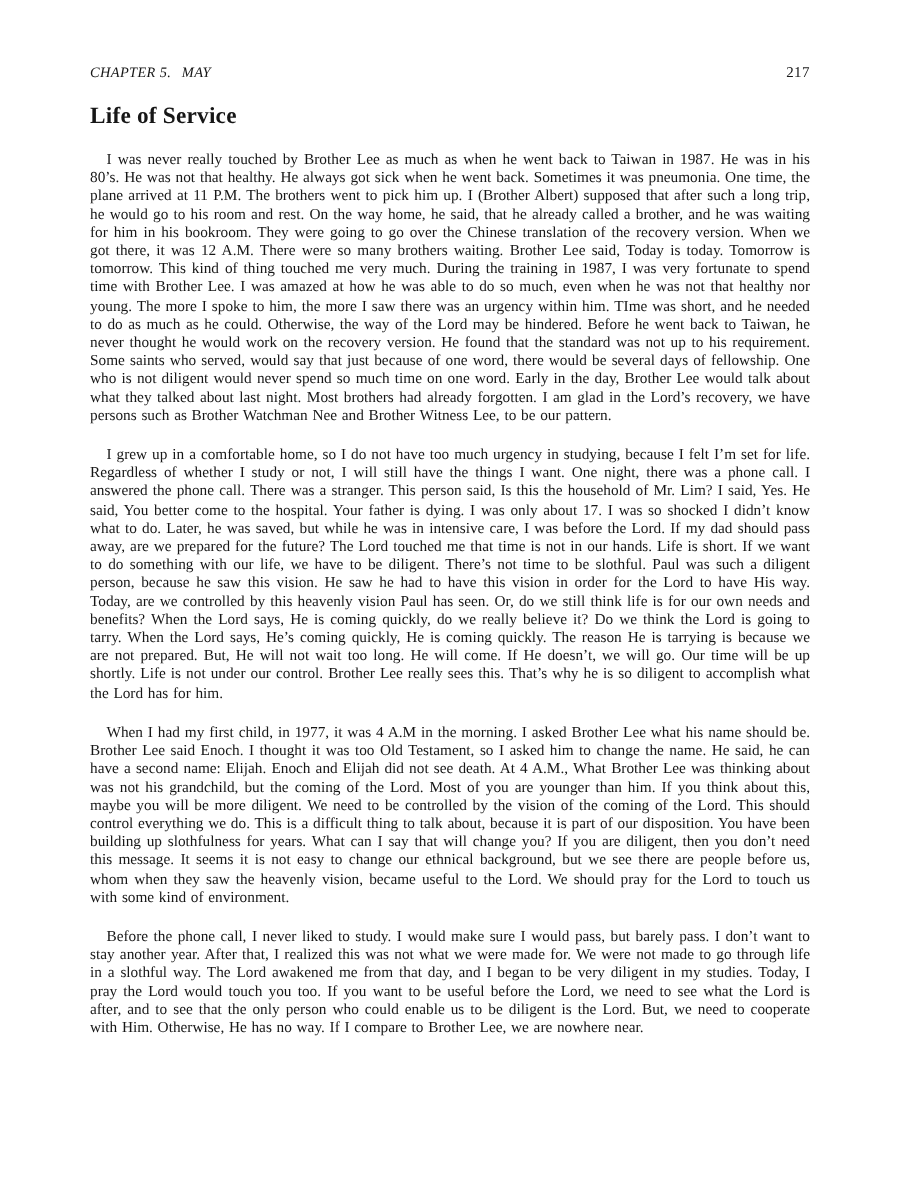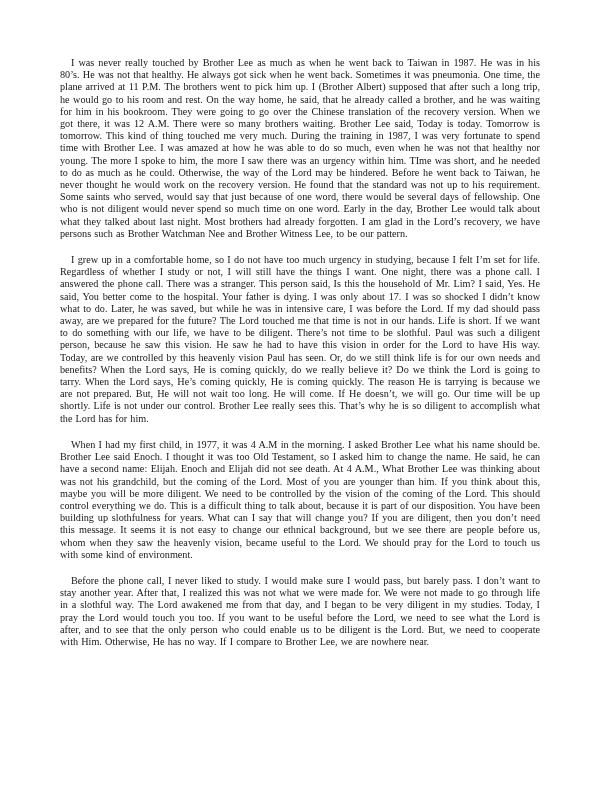--- a/index.html
+++ b/index.html
@@ -53,21 +53,28 @@
     text-align: justify;
     text-indent: 11px;
     word-spacing: 0.6px;
   }
 </style>
 </head>
 <body>
 
 <div class="page">
 
+  <div class="running-header">
+    <span class="chapter-mark">
+      <span>CHAPTER 5.</span><span class="seg-gap"></span><span>MAY</span>
+    </span>
+    <span class="page-number">217</span>
+  </div>
 
+  <h1 class="doc-title">Life of Service</h1>
 
   <div class="body-text">
     <p>I was never really touched by Brother Lee as much as when he went back to Taiwan in 1987. He was in his 80’s. He was not that healthy. He always got sick when he went back. Sometimes it was pneumonia. One time, the plane arrived at 11 P.M. The brothers went to pick him up. I (Brother Albert) supposed that after such a long trip, he would go to his room and rest. On the way home, he said, that he already called a brother, and he was waiting for him in his bookroom. They were going to go over the Chinese translation of the recovery version. When we got there, it was 12 A.M. There were so many brothers waiting. Brother Lee said, Today is today. Tomorrow is tomorrow. This kind of thing touched me very much. During the training in 1987, I was very fortunate to spend time with Brother Lee. I was amazed at how he was able to do so much, even when he was not that healthy nor young. The more I spoke to him, the more I saw there was an urgency within him. TIme was short, and he needed to do as much as he could. Otherwise, the way of the Lord may be hindered. Before he went back to Taiwan, he never thought he would work on the recovery version. He found that the standard was not up to his requirement. Some saints who served, would say that just because of one word, there would be several days of fellowship. One who is not diligent would never spend so much time on one word. Early in the day, Brother Lee would talk about what they talked about last night. Most brothers had already forgotten. I am glad in the Lord’s recovery, we have persons such as Brother Watchman Nee and Brother Witness Lee, to be our pattern.</p>
     <p>I grew up in a comfortable home, so I do not have too much urgency in studying, because I felt I’m set for life. Regardless of whether I study or not, I will still have the things I want. One night, there was a phone call. I answered the phone call. There was a stranger. This person said, Is this the household of Mr. Lim? I said, Yes. He said, You better come to the hospital. Your father is dying. I was only about 17. I was so shocked I didn’t know what to do. Later, he was saved, but while he was in intensive care, I was before the Lord. If my dad should pass away, are we prepared for the future? The Lord touched me that time is not in our hands. Life is short. If we want to do something with our life, we have to be diligent. There’s not time to be slothful. Paul was such a diligent person, because he saw this vision. He saw he had to have this vision in order for the Lord to have His way. Today, are we controlled by this heavenly vision Paul has seen. Or, do we still think life is for our own needs and benefits? When the Lord says, He is coming quickly, do we really believe it? Do we think the Lord is going to tarry. When the Lord says, He’s coming quickly, He is coming quickly. The reason He is tarrying is because we are not prepared. But, He will not wait too long. He will come. If He doesn’t, we will go. Our time will be up shortly. Life is not under our control. Brother Lee really sees this. That’s why he is so diligent to accomplish what the Lord has for him.</p>
     <p>When I had my first child, in 1977, it was 4 A.M in the morning. I asked Brother Lee what his name should be. Brother Lee said Enoch. I thought it was too Old Testament, so I asked him to change the name. He said, he can have a second name: Elijah. Enoch and Elijah did not see death. At 4 A.M., What Brother Lee was thinking about was not his grandchild, but the coming of the Lord. Most of you are younger than him. If you think about this, maybe you will be more diligent. We need to be controlled by the vision of the coming of the Lord. This should control everything we do. This is a difficult thing to talk about, because it is part of our disposition. You have been building up slothfulness for years. What can I say that will change you? If you are diligent, then you don’t need this message. It seems it is not easy to change our ethnical background, but we see there are people before us, whom when they saw the heavenly vision, became useful to the Lord. We should pray for the Lord to touch us with some kind of environment.</p>
     <p>Before the phone call, I never liked to study. I would make sure I would pass, but barely pass. I don’t want to stay another year. After that, I realized this was not what we were made for. We were not made to go through life in a slothful way. The Lord awakened me from that day, and I began to be very diligent in my studies. Today, I pray the Lord would touch you too. If you want to be useful before the Lord, we need to see what the Lord is after, and to see that the only person who could enable us to be diligent is the Lord. But, we need to cooperate with Him. Otherwise, He has no way. If I compare to Brother Lee, we are nowhere near.</p>
   </div>
 
 </div>
 

